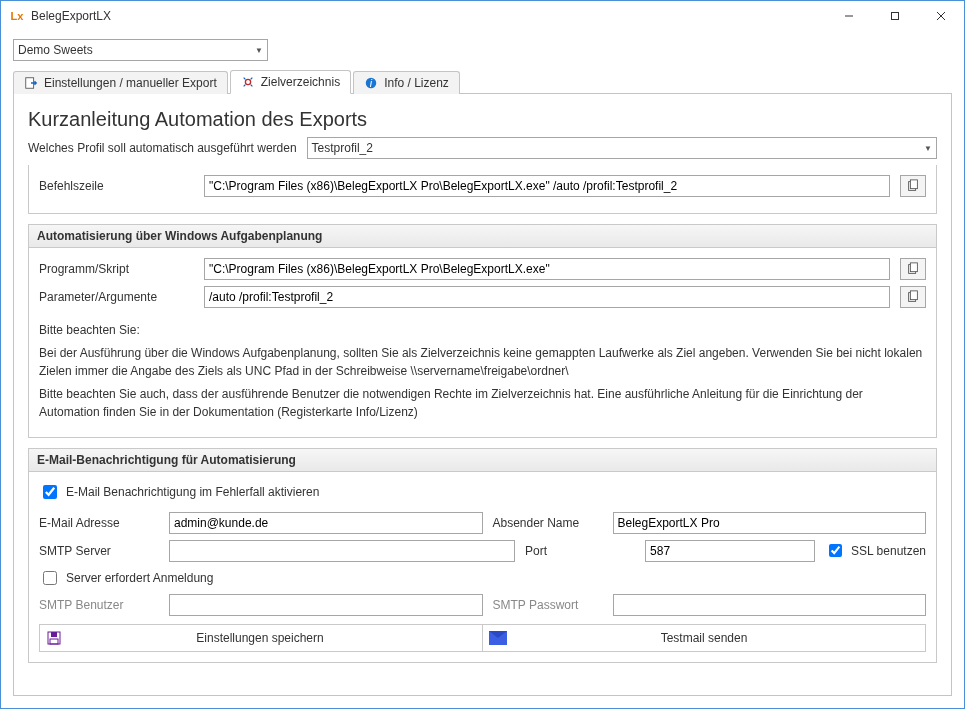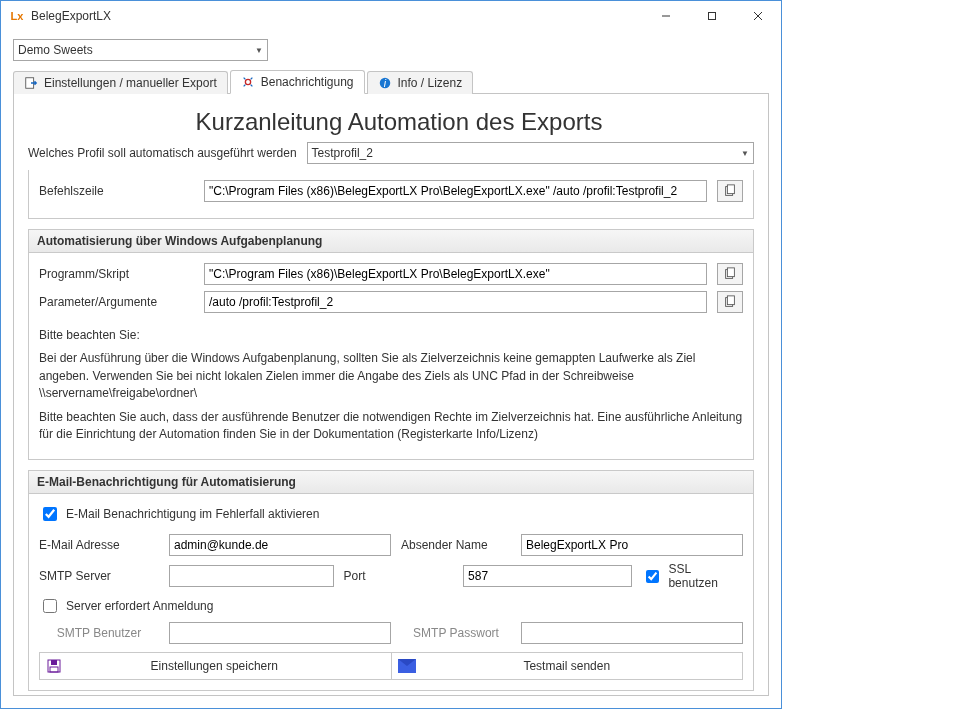--- a/index.html
+++ b/index.html
@@ -1,52 +1,52 @@
 <!DOCTYPE html>
 <html><head>
 <meta charset="utf-8">
 <style>
   * { box-sizing: border-box; font-family: "Segoe UI", Tahoma, sans-serif; font-size: 12px; }
   body { margin: 0; background: #fff; color: #333; }
-  .window { width: 782px; height: 709px; border: 1px solid #4a90d9; display: flex; flex-direction: column; background: #fff; }
+  .window { width: 965px; height: 709px; border: 1px solid #4a90d9; display: flex; flex-direction: column; background: #fff; }
   .titlebar { height: 30px; display: flex; align-items: center; padding: 0 0 0 8px; background: #fff; }
   .titlebar .app-icon { width: 16px; height: 16px; margin-right: 6px; display:inline-flex; align-items:center; justify-content:center; font-weight:bold; color:#e67700; font-size:11px; }
   .titlebar .title { flex: 1; color: #333; }
   .win-btn { width: 46px; height: 30px; display: flex; align-items: center; justify-content: center; cursor: pointer; }
   .win-btn svg { width: 10px; height: 10px; }
   .toolbar-row { padding: 8px 12px 0 12px; }
   .combo { width: 255px; height: 22px; border: 1px solid #a6a6a6; background: #fff; display: flex; align-items: center; padding: 0 4px; position: relative; cursor: pointer; }
   .combo .arrow { margin-left: auto; font-size: 8px; color: #555; }
   .combo.wide { width: 100%; }
   .tabs { display: flex; align-items: flex-end; margin: 8px 12px 0 12px; border-bottom: 1px solid #c4c4c4; }
   .tab { padding: 4px 10px; border: 1px solid #c4c4c4; border-bottom: none; margin-right: 2px; background: #f3f3f3; display: flex; align-items: center; gap: 6px; cursor: pointer; position: relative; top: 1px; border-radius: 3px 3px 0 0;}
   .tab.active { background: #fff; border-bottom: 1px solid #fff; }
   .tab .ticon { width: 14px; height: 14px; display:inline-flex; align-items:center; justify-content:center; }
   .content { flex: 1; margin: 0 12px 12px 12px; border: 1px solid #c4c4c4; border-top: none; padding: 10px 14px; overflow: auto; }
-  h1.page-title { font-size: 24px; font-weight: 400; color: #333; margin: 4px 0 6px 16px; text-align: center; }
+  h1.page-title { font-size: 20px; font-weight: 400; color: #333; margin: 4px 0 6px 0; }
   .row { display: flex; align-items: center; gap: 10px; margin-bottom: 6px; }
   .label { width: 155px; color: #333; }
   .label.sm { width: 120px; }
   input.text { height: 22px; border: 1px solid #a6a6a6; padding: 0 4px; background: #fff; }
   input.text[disabled] { background: #fff; color: #555; }
   .section-head { background: linear-gradient(#f6f6f6,#e9e9e9); border: 1px solid #c9c9c9; padding: 4px 8px; font-weight: bold; margin-top: 10px; }
   .section-body { border: 1px solid #c9c9c9; border-top: none; padding: 10px 10px; }
   .icon-btn { width: 26px; height: 22px; border: 1px solid #a6a6a6; background: #f4f4f4; display: flex; align-items: center; justify-content: center; cursor: pointer; }
   .note { color: #333; line-height: 1.45; margin: 6px 0; }
   .check { display: flex; align-items: center; gap: 6px; }
   .check input { width: 14px; height: 14px; cursor:pointer; }
   .action-bar { display: flex; border: 1px solid #c9c9c9; margin-top: 8px; }
   .action-btn { flex: 1; height: 26px; display: flex; align-items: center; justify-content: center; gap: 16px; cursor: pointer; background: #fff; }
   .action-btn:first-child { border-right: 1px solid #c9c9c9; }
   .mail-icon { width: 18px; height: 14px; background:#3b5fe2; position:relative; margin-left:6px;}
   .mail-icon::after{ content:""; position:absolute; left:0; right:0; top:0; height:0; border-left:9px solid transparent; border-right:9px solid transparent; border-top:7px solid #2a49c4;}
   .save-icon { width:16px; height:16px; margin-left:6px; }
   .ssl-box { display: flex; align-items: center; gap: 6px; }
   .flex1 { flex:1; }
-  .muted { color: #888; text-align: center; }
+  .muted { color: #888; }
 </style>
 </head>
 <body>
 
 <div class="window">
 
   <div class="titlebar">
     <span class="app-icon">Lx</span>
     <span class="title">BelegExportLX</span>
     <div class="win-btn">
@@ -84,21 +84,21 @@
       </span>
       <span>Einstellungen / manueller Export</span>
     </div>
     <div class="tab active">
       <span class="ticon">
         <svg viewBox="0 0 16 16">
             <circle cx="8" cy="8" r="3" fill="none" stroke="#c62828" stroke-width="1.5"></circle>
             <path d="M3 3 L5 5 M13 3 L11 5 M3 13 L5 11 M13 13 L11 11" stroke="#1565c0" stroke-width="1.5"></path>
           </svg>
       </span>
-      <span>Benachrichtigung</span>
+      <span>Zielverzeichnis</span>
     </div>
     <div class="tab">
       <span class="ticon">
         <svg viewBox="0 0 16 16">
             <circle cx="8" cy="8" r="6" fill="#1976d2"></circle>
             <text x="8" y="12" text-anchor="middle" fill="#fff" font-size="10" font-family="Georgia" font-style="italic">i</text>
           </svg>
       </span>
       <span>Info / Lizenz</span>
     </div>

